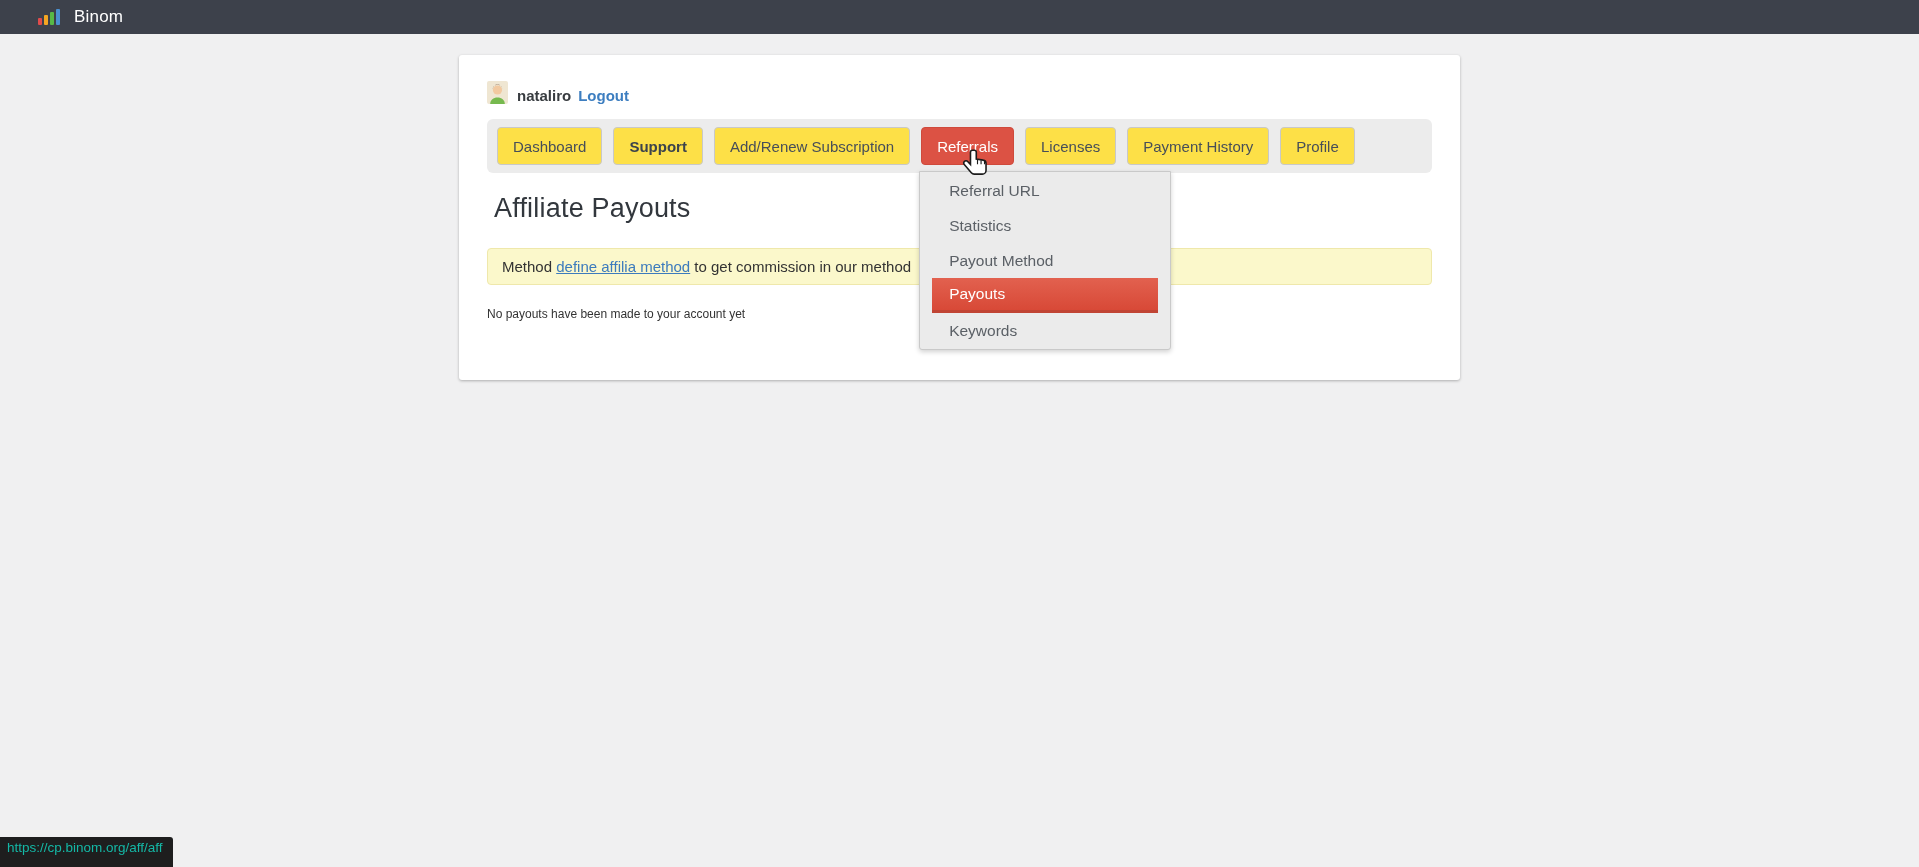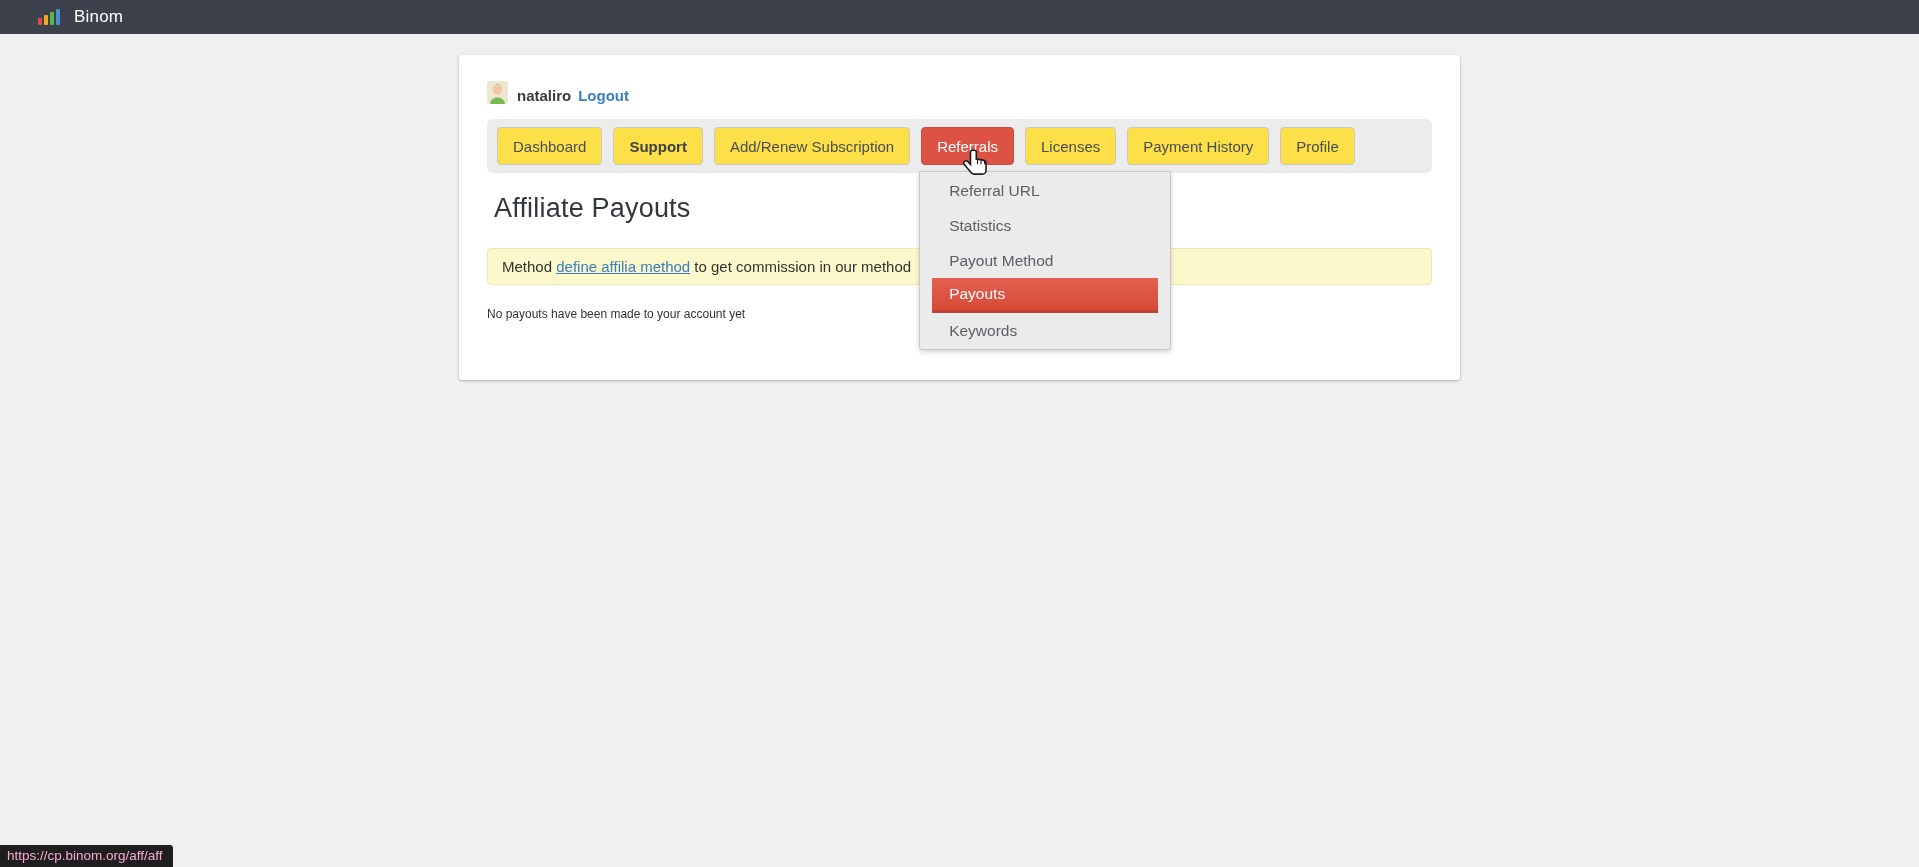--- a/index.html
+++ b/index.html
@@ -62,22 +62,22 @@
   .page-title{margin:20px 7px 0;font-size:27px;font-weight:400;color:#32373d;letter-spacing:.2px}
   .notice{
     margin-top:24px;height:37px;line-height:35px;background:var(--notice-bg);
     border:1px solid #efe8ab;border-radius:4px;padding:0 14px;font-size:15px;color:#333;
     white-space:nowrap;overflow:hidden;
   }
   .notice a{color:var(--link);text-decoration:underline;cursor:pointer}
   .empty-msg{margin:22px 0 0;font-size:12px;color:#333}
   
   .status{
-    position:fixed;left:0;bottom:0;background:#1e1e1e;color:#f9a8d4;
-    font-size:13.5px;padding:3px 10px 4px 7px;border-top-right-radius:3px;z-index:50;
+    position:fixed;left:0;bottom:0;background:#1e1e1e;color:#14b8a6;
+    font-size:13.5px;padding:3px 10px 12px 7px;border-top-right-radius:3px;z-index:50;
   }
 </style>
 </head>
 <body>
 
 <div class="topbar">
   <a class="logo">
     <span class="logo-bars">
         <i></i>
         <i></i>

